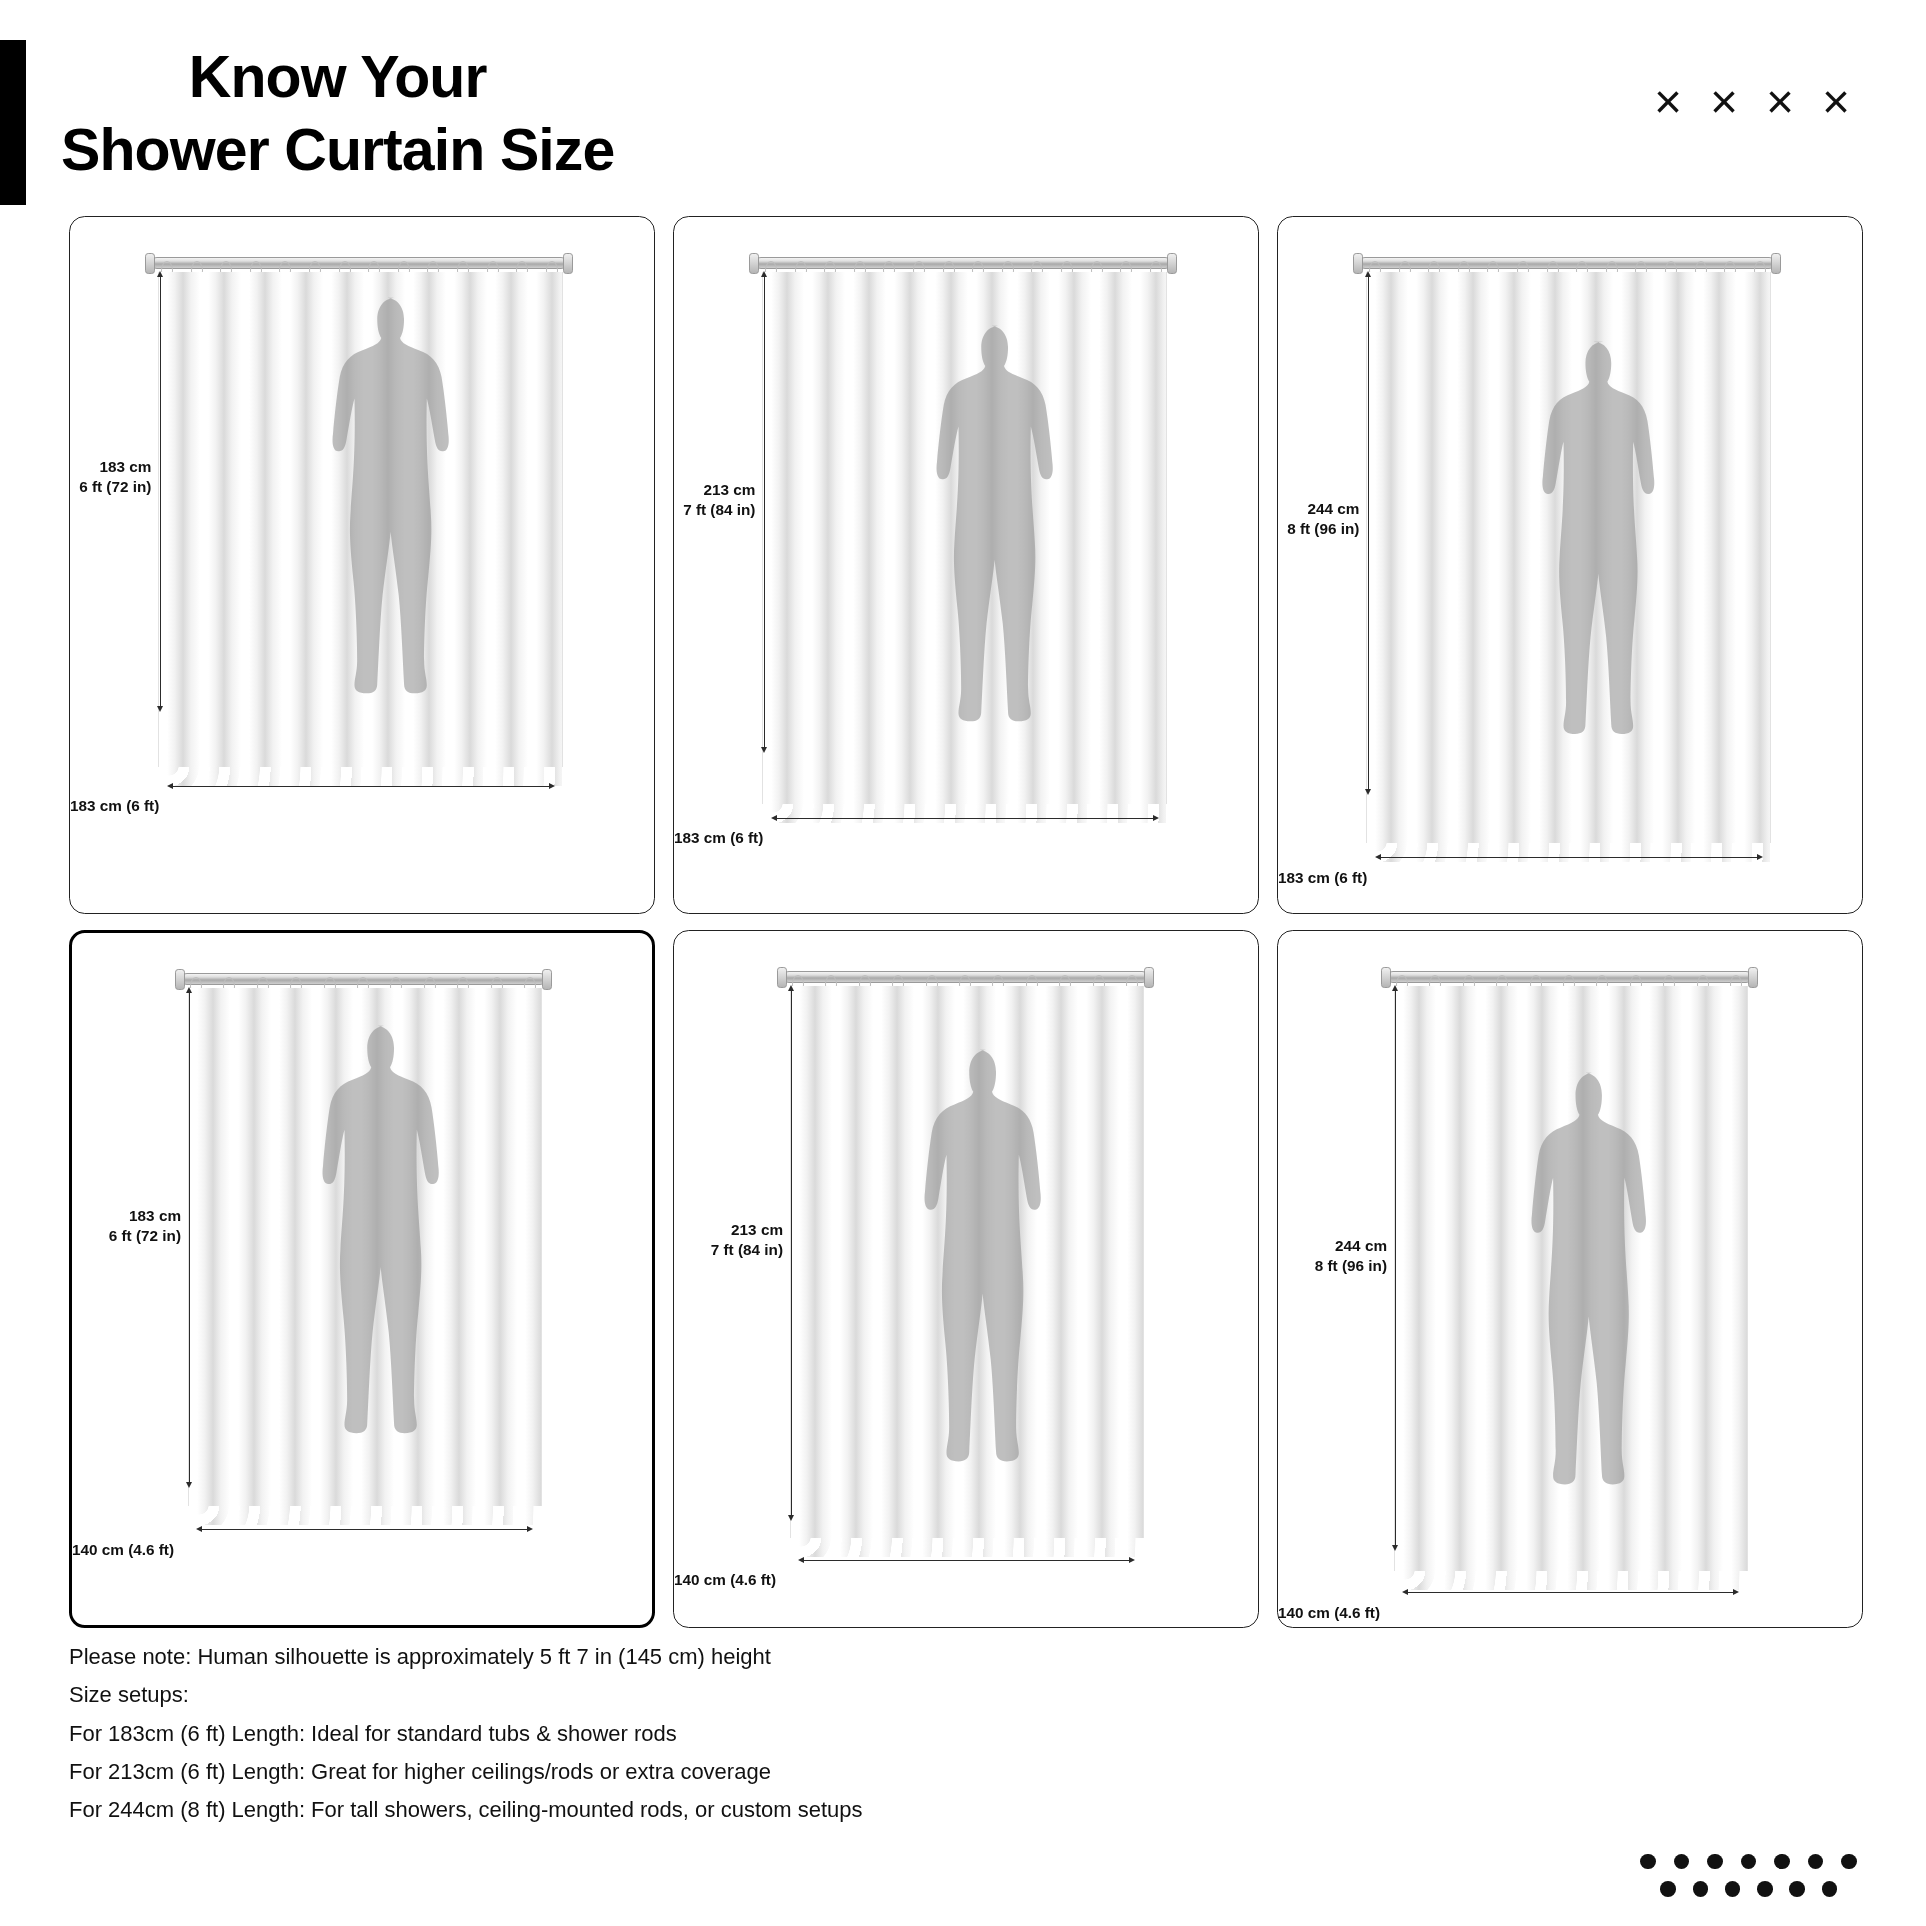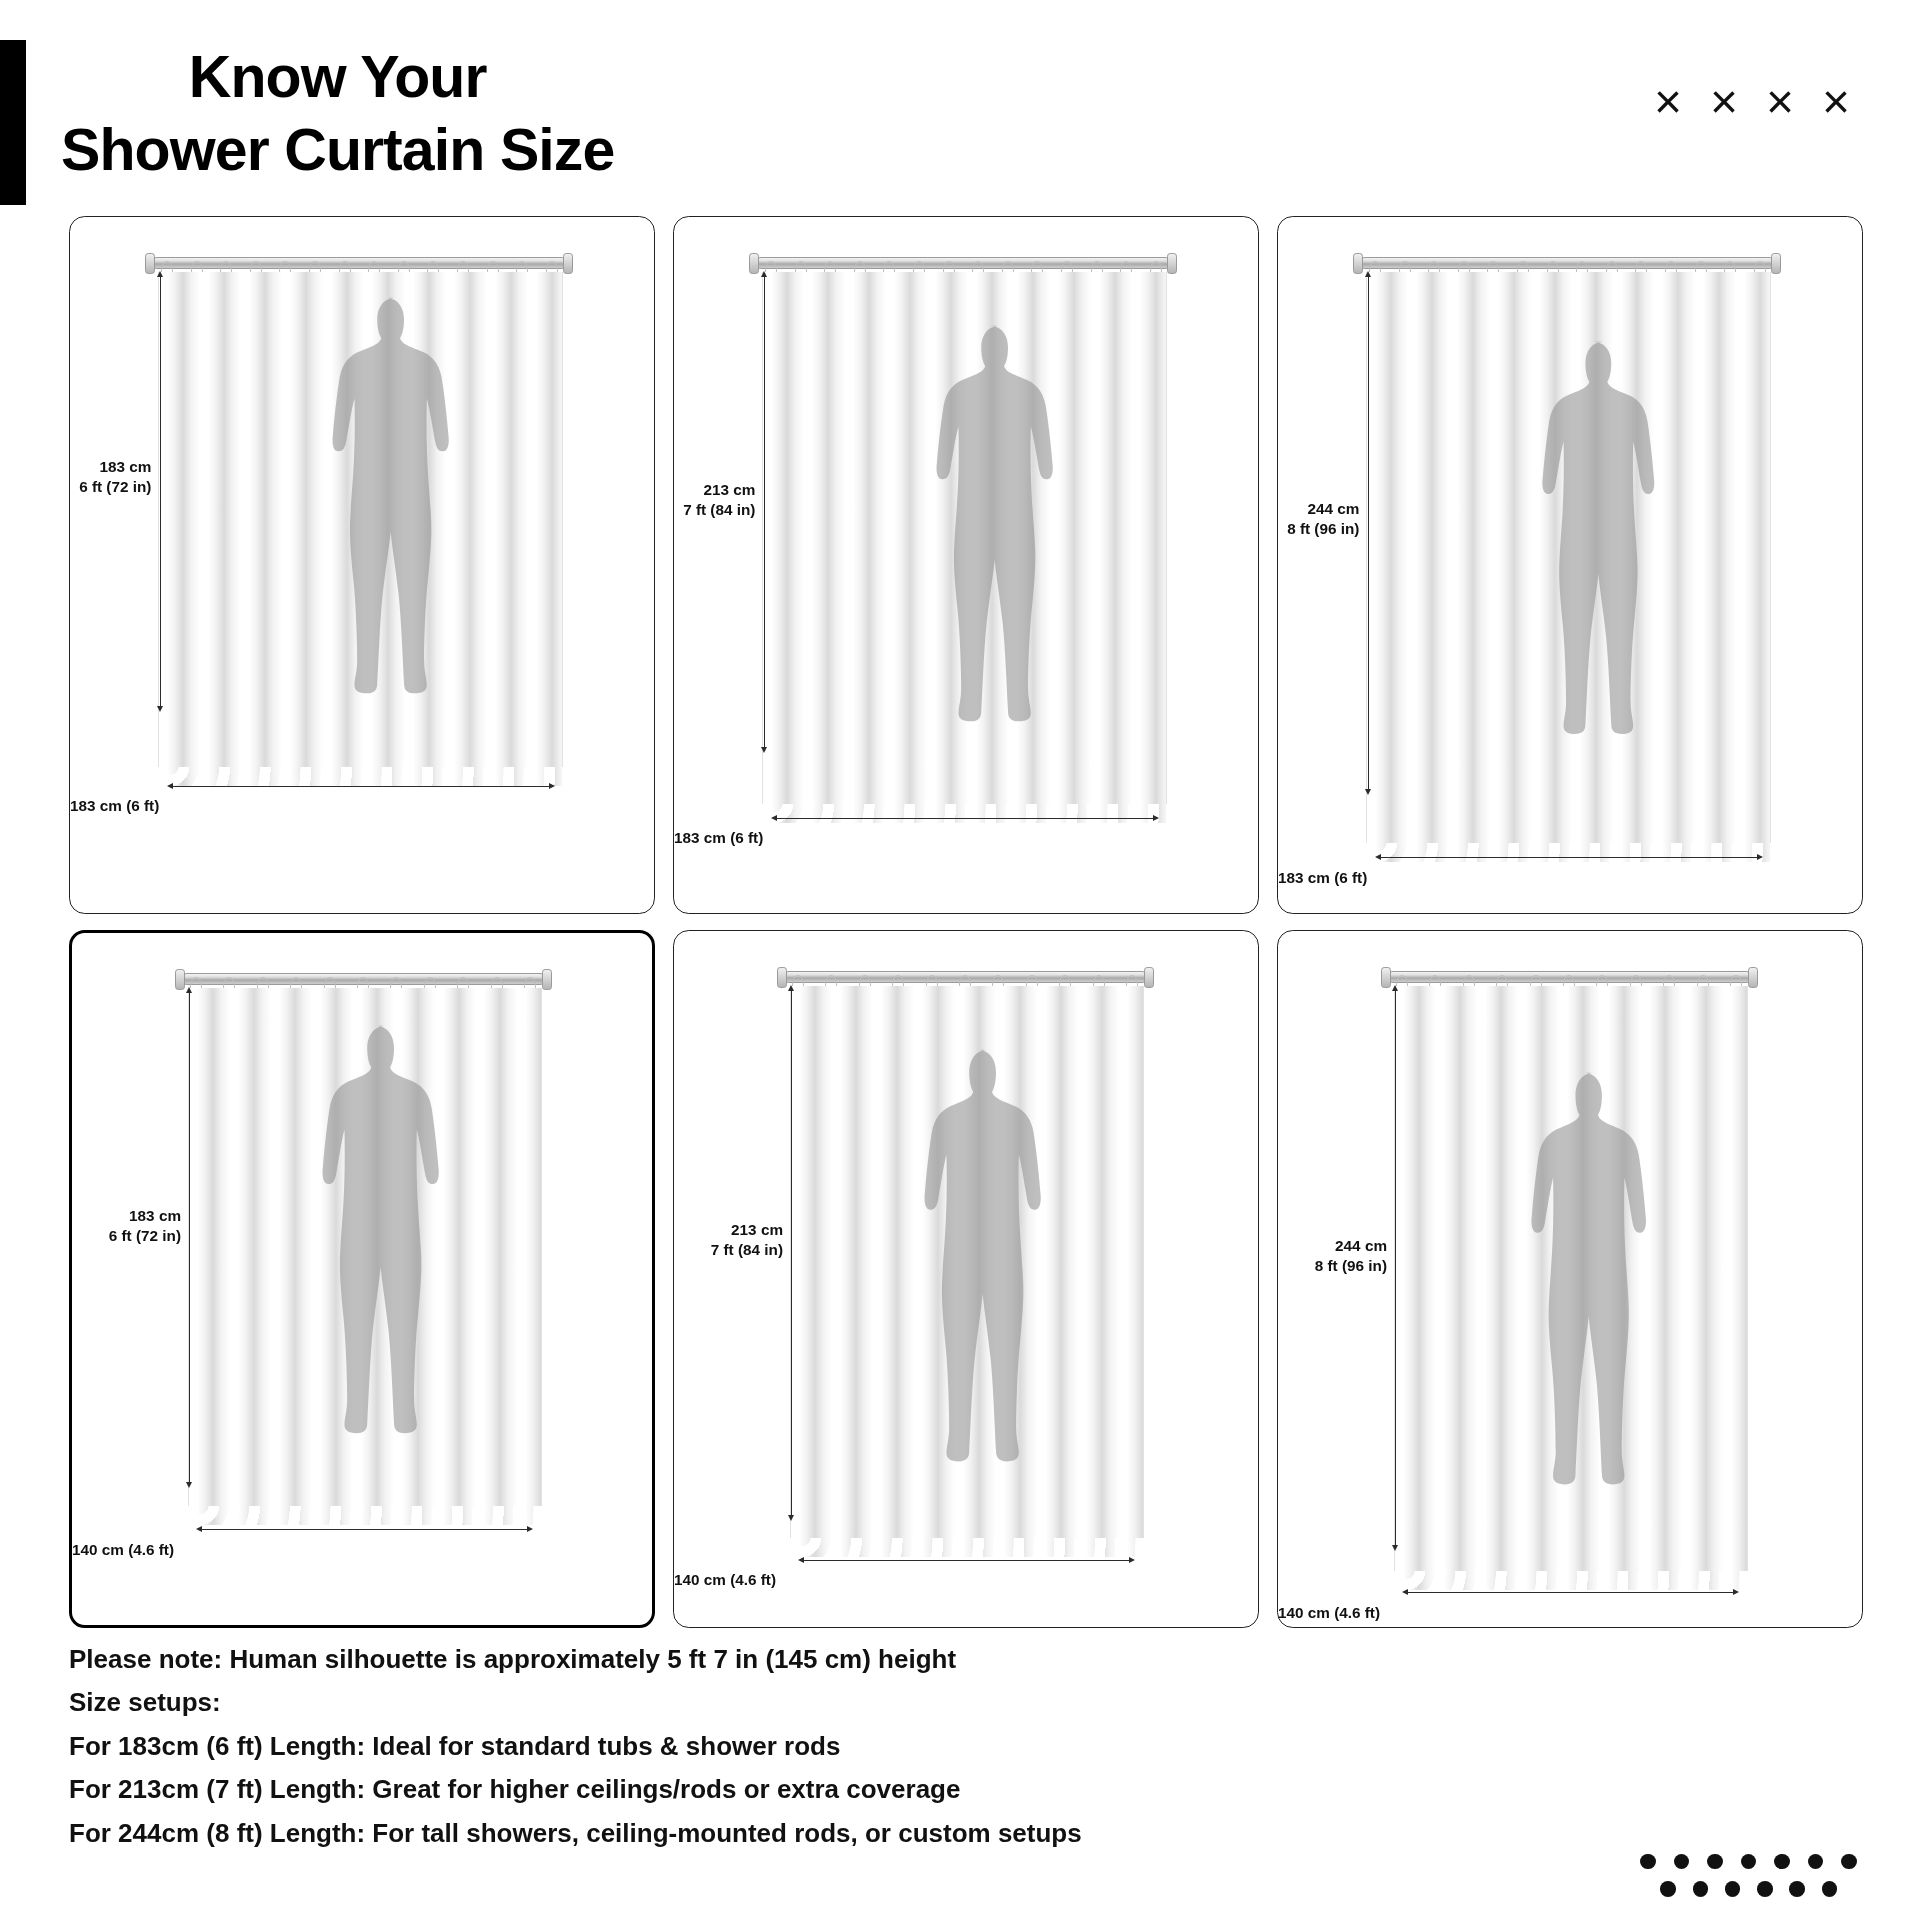--- a/index.html
+++ b/index.html
@@ -208,22 +208,22 @@
 
   
   .notes {
     position: absolute;
     left: 69px;
     top: 1643px;
     width: 1572px;
   }
   .notes p {
     margin: 0 0 10.2px 0;
-    font-size: 26px;
-    font-weight: 700;
+    font-size: 22px;
+    font-weight: 400;
     line-height: 1.28;
     color: #111;
   }
   .dots {
     position: absolute;
     right: 69px;
     bottom: 29px;
     width: 217px;
   }
   .dots .dot-row {
@@ -464,21 +464,21 @@
     <div class="dim-h" style="left:129px; top:661px; width:326px;"></div>
     <div class="dim-label-h" style="left:0; top:673px;">140 cm (4.6 ft)</div>
   </div>
 
 </div>
 
 <div class="notes">
   <p>Please note: Human silhouette is approximately 5 ft 7 in (145 cm) height</p>
   <p>Size setups:</p>
   <p>For 183cm (6 ft) Length: Ideal for standard tubs &amp; shower rods</p>
-  <p>For 213cm (7 ft) Length: Great for higher ceilings/rods or extra coverage</p>
+  <p>For 213cm (6 ft) Length: Great for higher ceilings/rods or extra coverage</p>
   <p>For 244cm (8 ft) Length: For tall showers, ceiling-mounted rods, or custom setups</p>
 </div>
 
 <div class="dots">
   <div class="dot-row">
     <span class="dot"></span>
     <span class="dot"></span>
     <span class="dot"></span>
     <span class="dot"></span>
     <span class="dot"></span>

